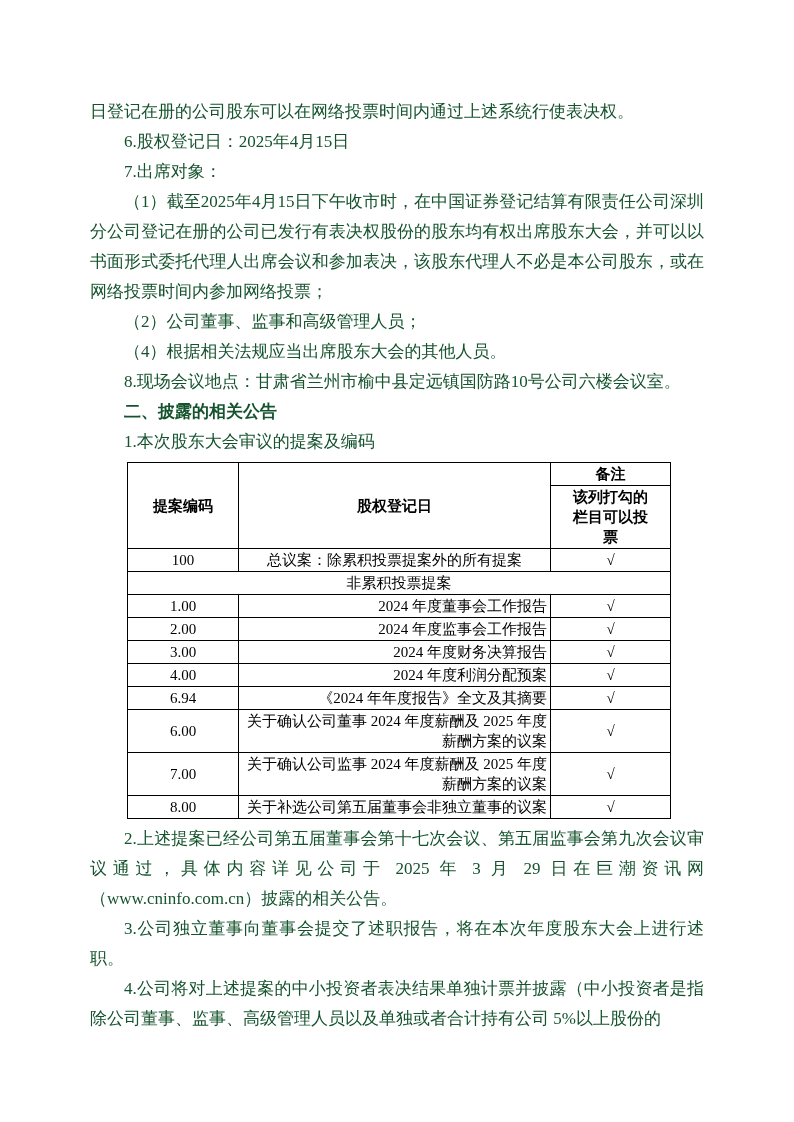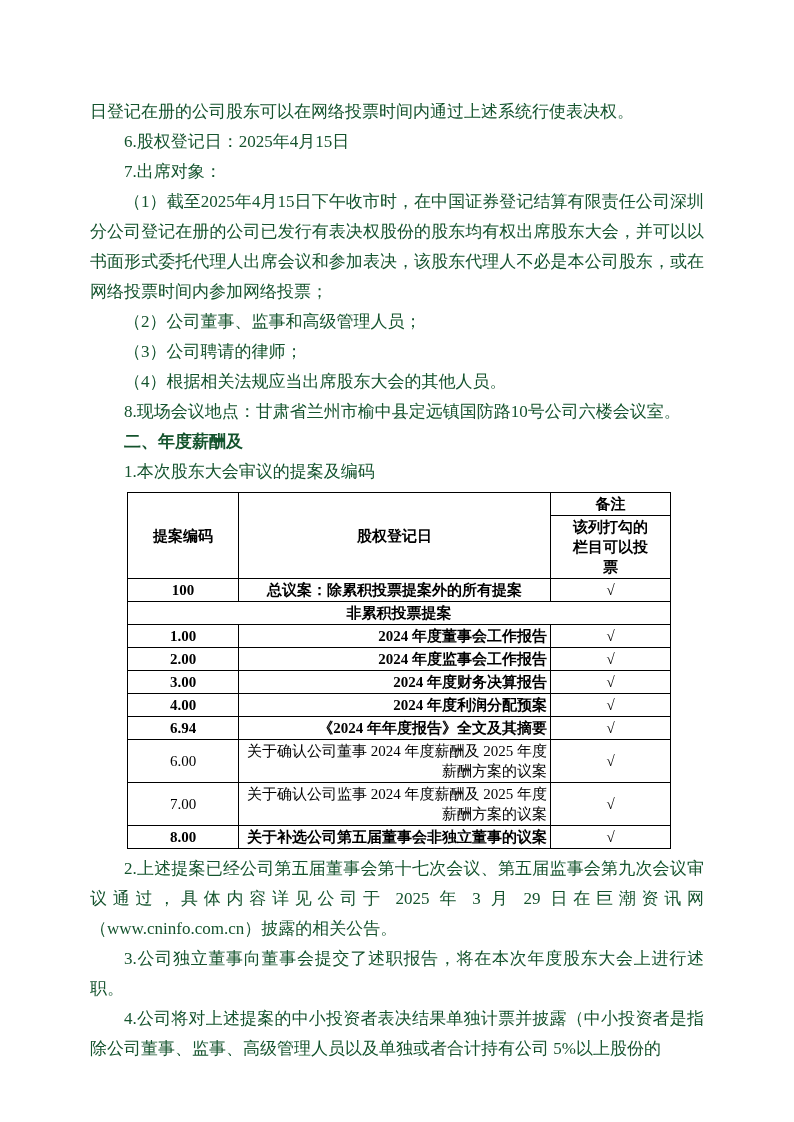--- a/index.html
+++ b/index.html
@@ -55,44 +55,42 @@
   table.proposals th {
     font-weight: bold;
   }
   table.proposals td.name-left {
     text-align: right;
     padding-left: 5px;
     padding-right: 3px;
   }
   table.proposals tr.row-single td {
     height: 19px;
-    font-weight: bold;
   }
   table.proposals tr.header-top th {
     height: 19px;
   }
   col.c-code  { width: 111px; }
   col.c-name  { width: 312px; }
   col.c-check { width: 120px; }
 </style>
 </head>
 <body>
 
 <div class="page">
 
   <p class="body noind">日登记在册的公司股东可以在网络投票时间内通过上述系统行使表决权。</p>
   <p class="body">6.股权登记日：2025年4月15日</p>
   <p class="body">7.出席对象：</p>
   <p class="body">（1）截至2025年4月15日下午收市时，在中国证券登记结算有限责任公司深圳分公司登记在册的公司已发行有表决权股份的股东均有权出席股东大会，并可以以书面形式委托代理人出席会议和参加表决，该股东代理人不必是本公司股东，或在网络投票时间内参加网络投票；</p>
   <p class="body">（2）公司董事、监事和高级管理人员；</p>
-  <p class="body">（3）公司聘请的律师；</p>
   <p class="body">（4）根据相关法规应当出席股东大会的其他人员。</p>
   <p class="body">8.现场会议地点：甘肃省兰州市榆中县定远镇国防路10号公司六楼会议室。</p>
 
-  <p class="body heading">二、年度薪酬及</p>
+  <p class="body heading">二、披露的相关公告</p>
   <p class="body">1.本次股东大会审议的提案及编码</p>
 
   <table class="proposals">
     <colgroup>
       <col class="c-code">
       <col class="c-name">
       <col class="c-check">
     </colgroup>
     <tbody>
       <tr class="header-top">

